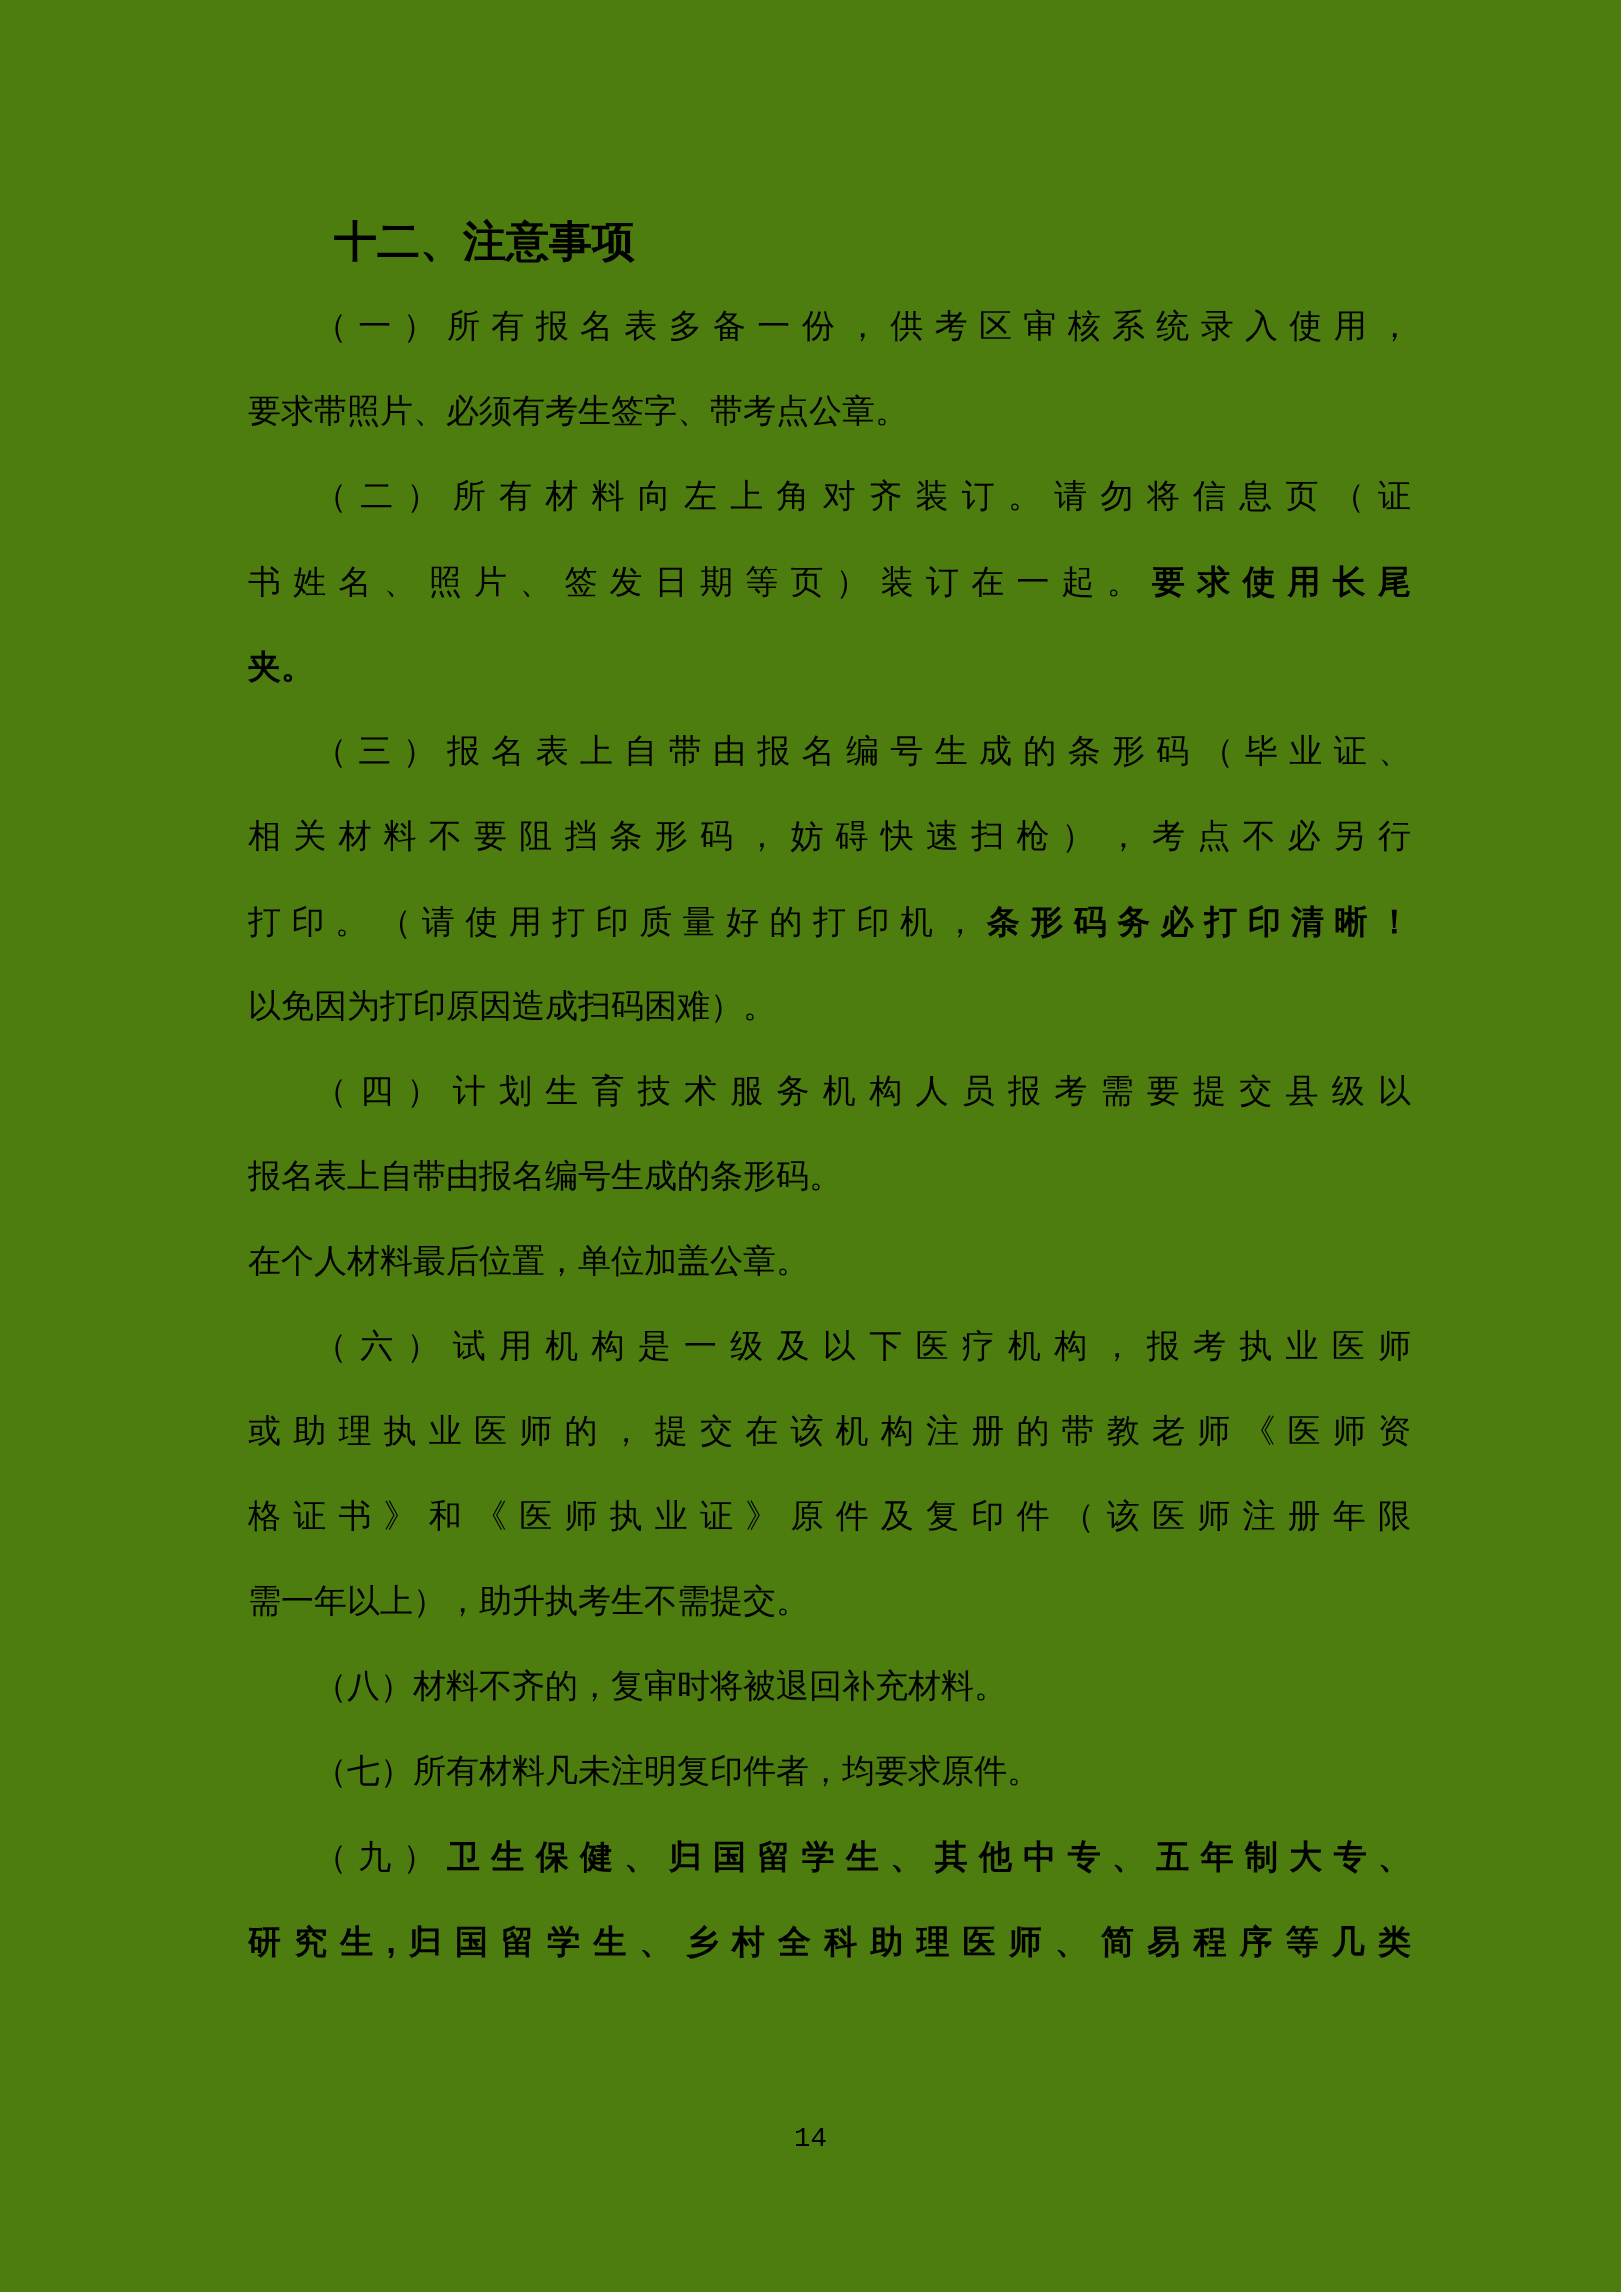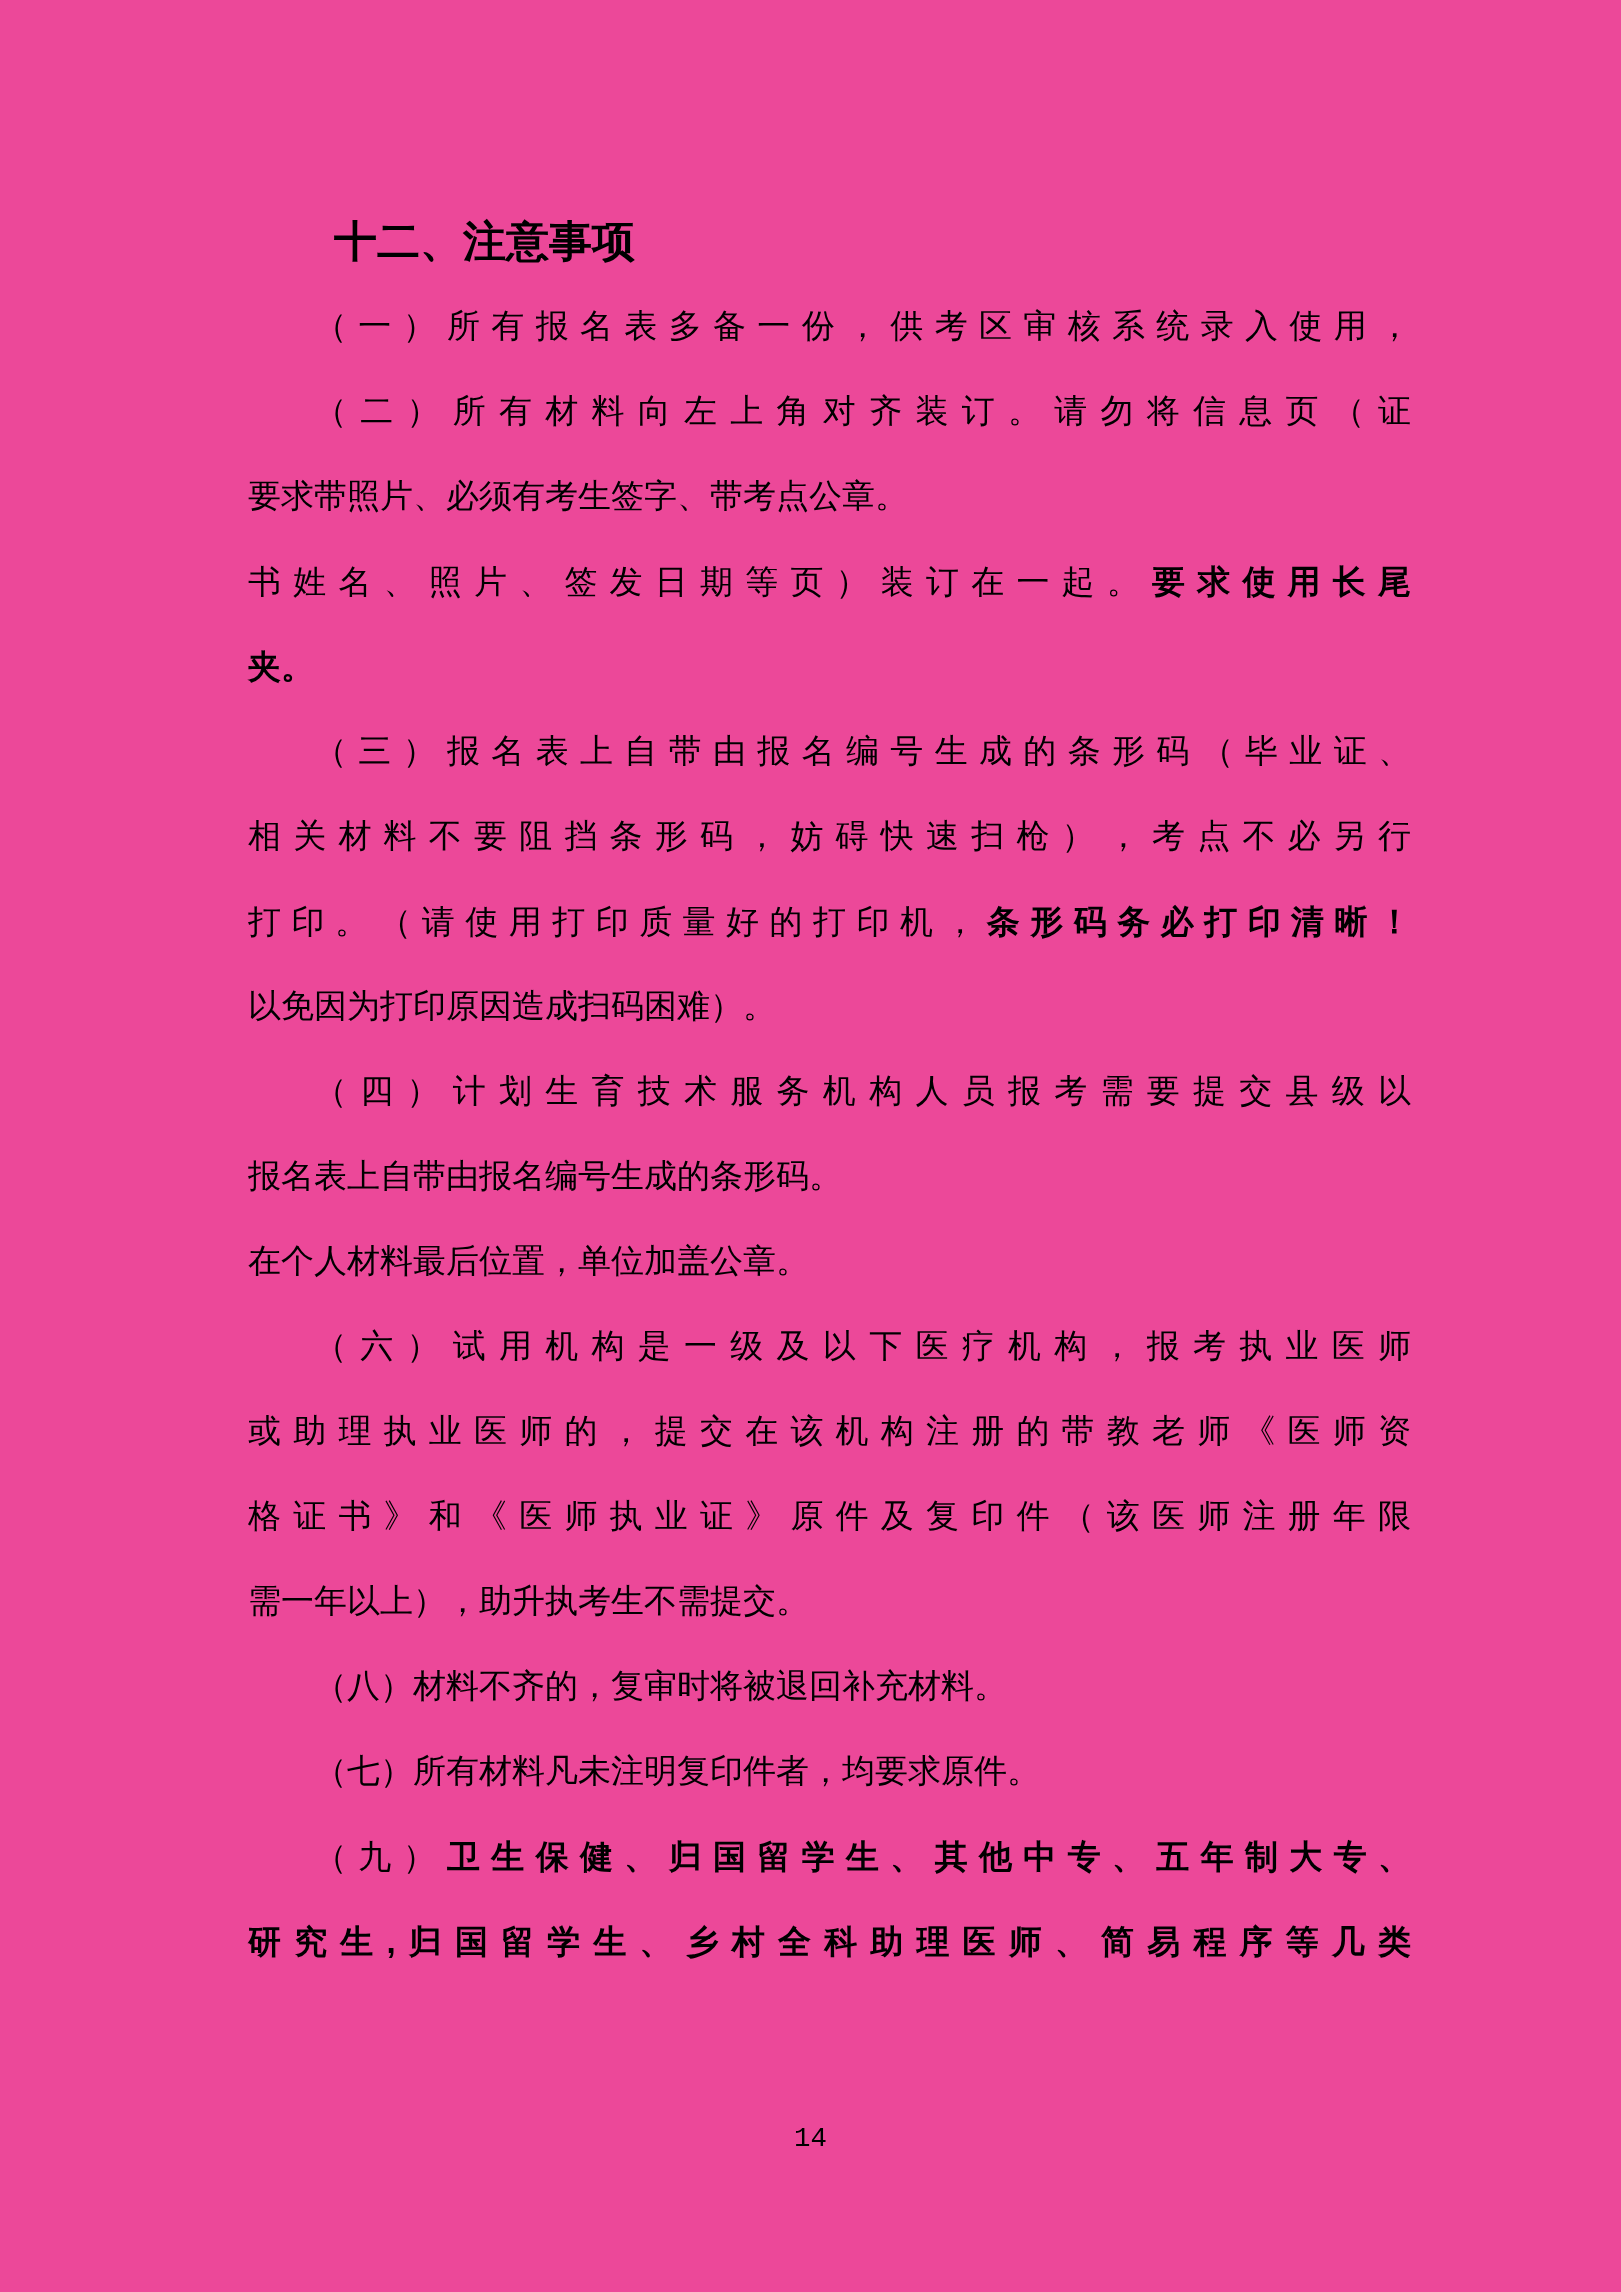--- a/index.html
+++ b/index.html
@@ -13,21 +13,21 @@
     position: relative;
     font-family: "Liberation Serif", "DejaVu Serif", serif;
     color: #000000;
     overflow: hidden;
   }
   .page {
     position: absolute;
     left: 0; top: 0;
     width: 1621px;
     height: 2293px;
-    background: #ec4899;
+    background: #4d7c0f;
   }
   .content {
     position: absolute;
     left: 248px;
     top: 199px;
     width: 1163px;
   }
   .line {
     font-size: 33px;
     line-height: 85px;
@@ -64,22 +64,22 @@
     color: #000000;
   }
 </style>
 </head>
 <body>
 
 <div class="page">
   <div class="content" id="lines-container">
       <div class="line indent heading-line"><span class="seg-bold">十二、注意事项</span></div>
       <div class="line indent justify"><span class="seg-regular">（一）所有报名表多备一份，供考区审核系统录入使用，</span></div>
+      <div class="line"><span class="seg-regular">要求带照片、必须有考生签字、带考点公章。</span></div>
       <div class="line indent justify"><span class="seg-regular">（二）所有材料向左上角对齐装订。请勿将信息页（证</span></div>
-      <div class="line"><span class="seg-regular">要求带照片、必须有考生签字、带考点公章。</span></div>
       <div class="line justify"><span class="seg-regular">书姓名、照片、签发日期等页）装订在一起。</span><span class="seg-bold">要求使用长尾</span></div>
       <div class="line"><span class="seg-bold">夹。</span></div>
       <div class="line indent justify"><span class="seg-regular">（三）报名表上自带由报名编号生成的条形码（毕业证、</span></div>
       <div class="line justify"><span class="seg-regular">相关材料不要阻挡条形码，妨碍快速扫枪），考点不必另行</span></div>
       <div class="line justify"><span class="seg-regular">打印。（请使用打印质量好的打印机，</span><span class="seg-bold">条形码务必打印清晰！</span></div>
       <div class="line"><span class="seg-regular">以免因为打印原因造成扫码困难）。</span></div>
       <div class="line indent justify"><span class="seg-regular">（四）计划生育技术服务机构人员报考需要提交县级以</span></div>
       <div class="line"><span class="seg-regular">报名表上自带由报名编号生成的条形码。</span></div>
       <div class="line"><span class="seg-regular">在个人材料最后位置，单位加盖公章。</span></div>
       <div class="line indent justify"><span class="seg-regular">（六）试用机构是一级及以下医疗机构，报考执业医师</span></div>

